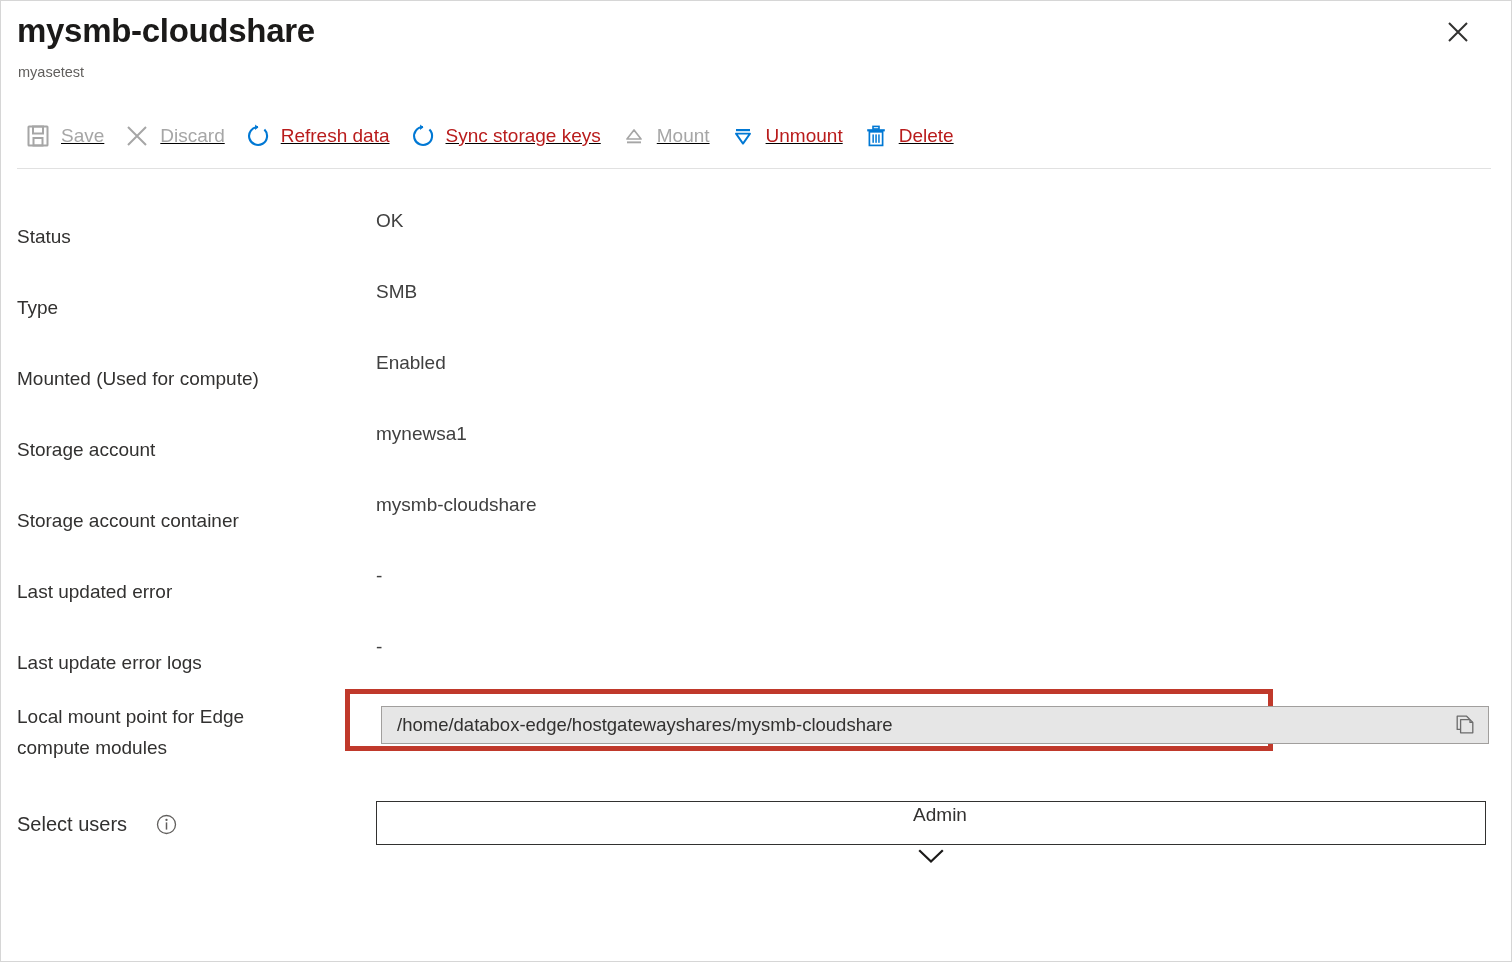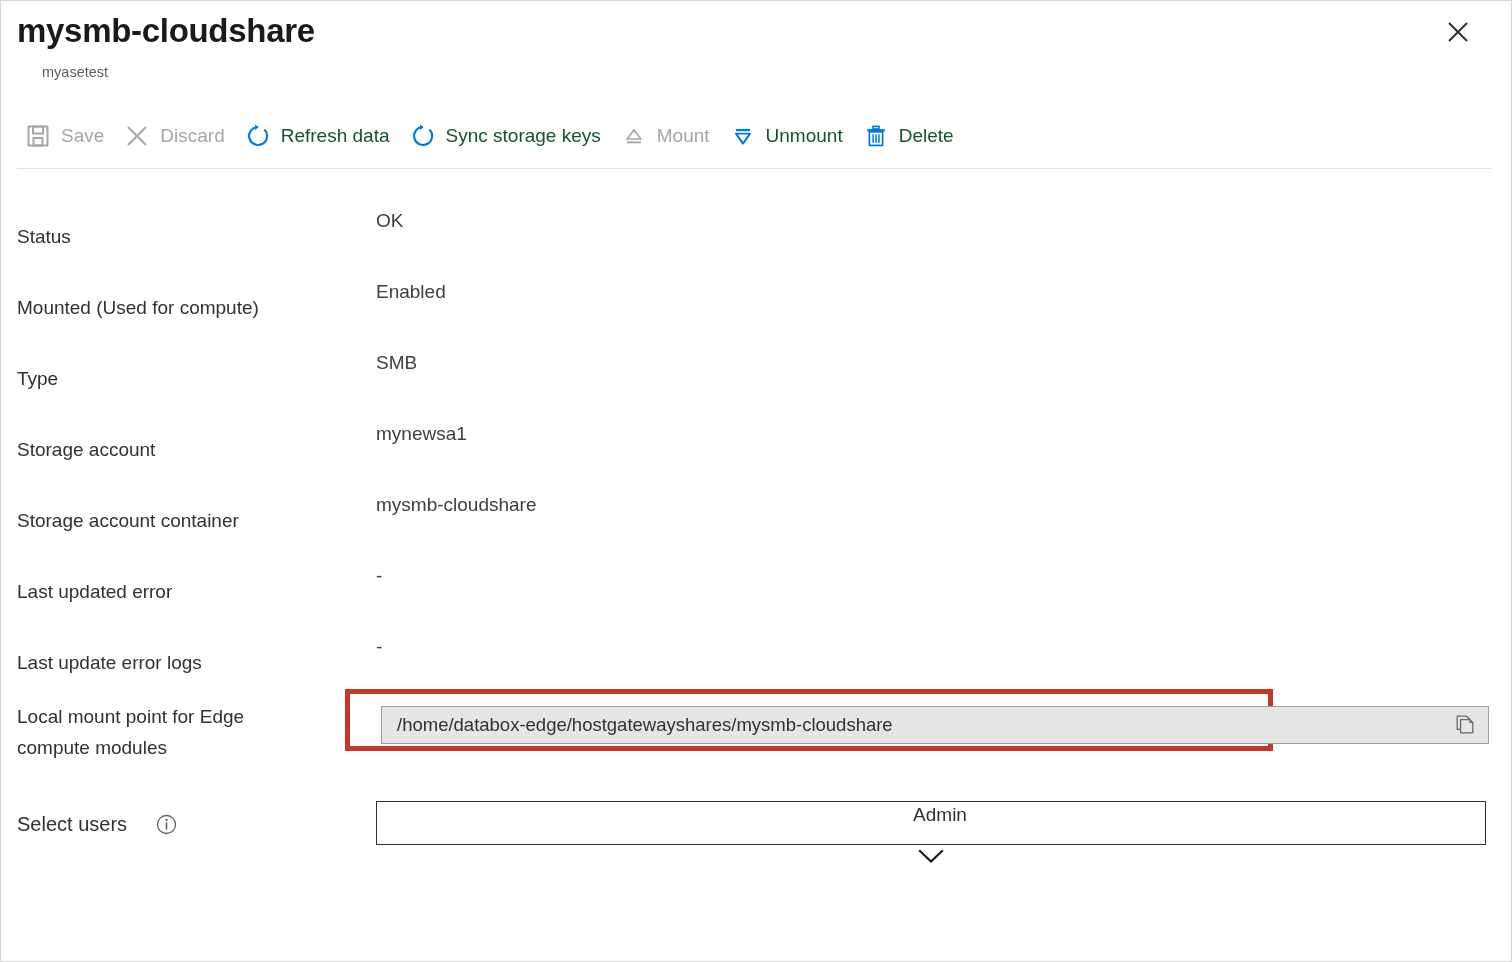--- a/index.html
+++ b/index.html
@@ -38,21 +38,20 @@
     line-height: 44px;
     white-space: nowrap;
   }
   .page-subtitle {
     position: absolute;
     left: 17px; top: 60px;
     font-size: 14.5px;
     color: #605e5c;
     line-height: 22px;
     white-space: nowrap;
-    margin-left: 24px;
   }
   .close-button {
     position: absolute;
     right: 36px; top: 12px;
     width: 38px; height: 38px;
     display: flex;
     align-items: center;
     justify-content: center;
     cursor: pointer;
     background: transparent;
@@ -60,20 +59,21 @@
   }
   .close-button svg { display: block; }
 
   
   .commandbar {
     position: absolute;
     left: 16px; top: 112px;
     height: 46px;
     display: flex;
     align-items: flex-start;
+    text-decoration: underline;
   }
   .cmd {
     display: flex;
     align-items: center;
     height: 46px;
     padding: 0 12px 0 6px;
     background: transparent;
     border: none;
     cursor: pointer;
     white-space: nowrap;
@@ -83,21 +83,21 @@
     width: 30px; height: 30px;
     display: flex;
     align-items: center;
     justify-content: center;
     flex: 0 0 30px;
   }
   .cmd-icon svg { display: block; }
   .cmd-label {
     margin-left: 8px;
     font-size: 19px;
-    color: #14532d;
+    color: #b91c1c;
     line-height: 24px;
   }
   .cmd.disabled .cmd-label { color: #a6a6a6; }
 
   .cmd-sep {
     position: absolute;
     left: 16px; top: 167px;
     width: 1474px;
     height: 1px;
     background: #e1e1e1;
@@ -325,27 +325,27 @@
   <div class="cmd-sep"></div>
 
   <div class="props">
 
     <div class="prop-row">
       <div class="prop-label">Status</div>
       <div class="prop-value">OK</div>
     </div>
 
     <div class="prop-row">
+      <div class="prop-label">Type</div>
+      <div class="prop-value">SMB</div>
+    </div>
+
+    <div class="prop-row">
       <div class="prop-label">Mounted (Used for compute)</div>
       <div class="prop-value">Enabled</div>
-    </div>
-
-    <div class="prop-row">
-      <div class="prop-label">Type</div>
-      <div class="prop-value">SMB</div>
     </div>
 
     <div class="prop-row">
       <div class="prop-label">Storage account</div>
       <div class="prop-value">mynewsa1</div>
     </div>
 
     <div class="prop-row">
       <div class="prop-label">Storage account container</div>
       <div class="prop-value">mysmb-cloudshare</div>

